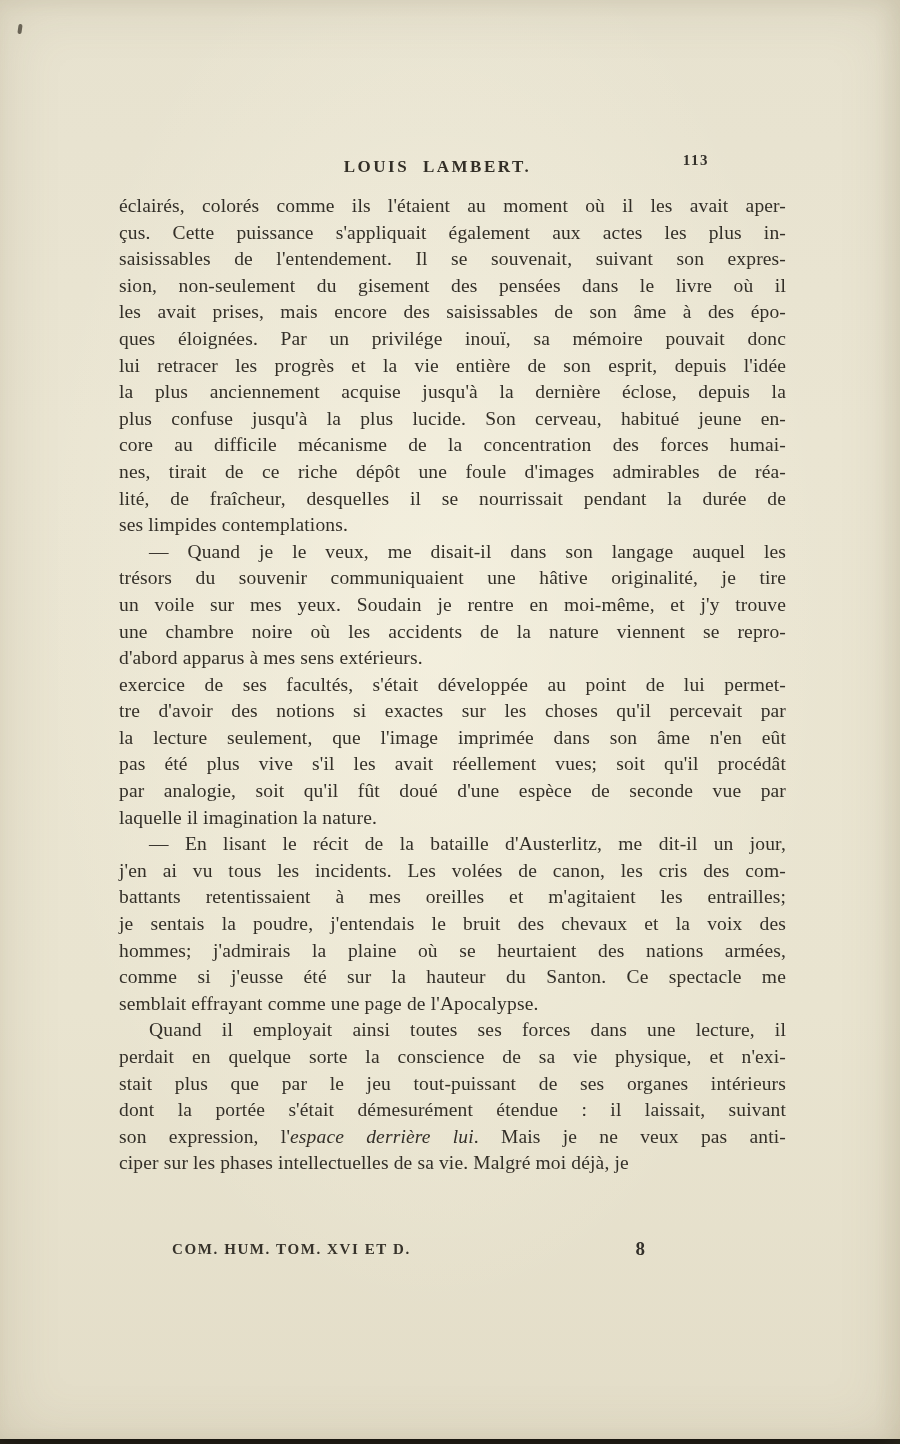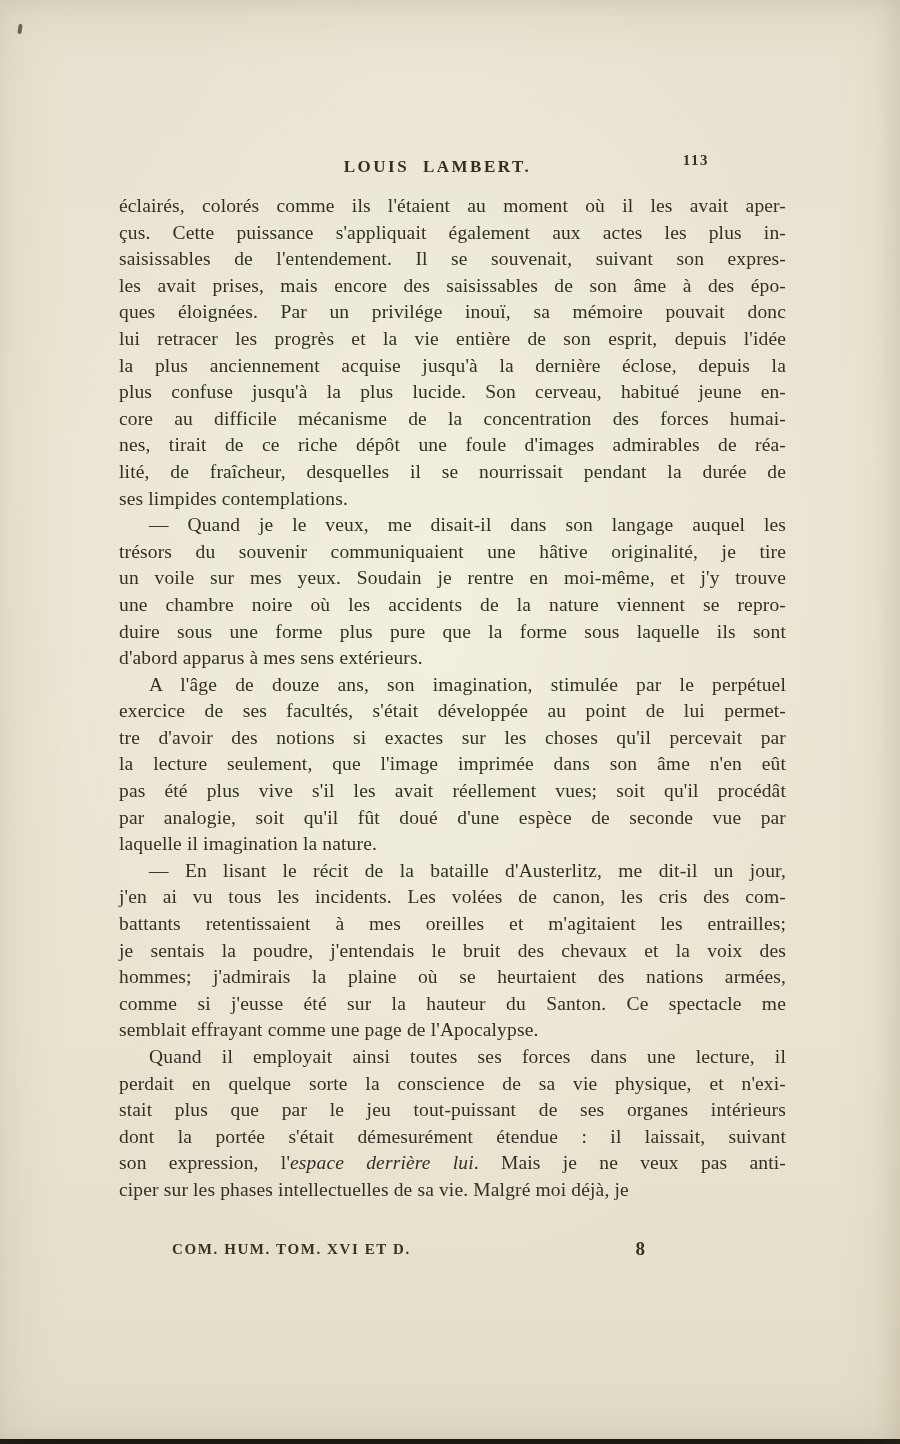--- a/index.html
+++ b/index.html
@@ -118,40 +118,39 @@
   <div class="header">
     <span class="running-title">LOUIS LAMBERT.</span>
     <span class="page-number">113</span>
   </div>
 
   <div class="text-block">
       <div class="paragraph">
         <div class="line first">éclairés, colorés comme ils l'étaient au moment où il les avait aper-</div>
         <div class="line">çus. Cette puissance s'appliquait également aux actes les plus in-</div>
         <div class="line">saisissables de l'entendement. Il se souvenait, suivant son expres-</div>
+        <div class="line">sion, non-seulement du gisement des pensées dans le livre où il</div>
         <div class="line">les avait prises, mais encore des saisissables de son âme à des épo-</div>
         <div class="line">ques éloignées. Par un privilége inouï, sa mémoire pouvait donc</div>
         <div class="line">lui retracer les progrès et la vie entière de son esprit, depuis l'idée</div>
         <div class="line">la plus anciennement acquise jusqu'à la dernière éclose, depuis la</div>
         <div class="line">plus confuse jusqu'à la plus lucide. Son cerveau, habitué jeune en-</div>
         <div class="line">core au difficile mécanisme de la concentration des forces humai-</div>
         <div class="line">nes, tirait de ce riche dépôt une foule d'images admirables de réa-</div>
         <div class="line">lité, de fraîcheur, desquelles il se nourrissait pendant la durée de</div>
         <div class="line last">ses limpides contemplations.</div>
       </div>
       <div class="paragraph indent">
         <div class="line first">— Quand je le veux, me disait-il dans son langage auquel les</div>
         <div class="line">trésors du souvenir communiquaient une hâtive originalité, je tire</div>
         <div class="line">un voile sur mes yeux. Soudain je rentre en moi-même, et j'y trouve</div>
         <div class="line">une chambre noire où les accidents de la nature viennent se repro-</div>
-        <div class="line">duire sous une forme plus pure que la forme sous laquelle ils sont</div>
         <div class="line last">d'abord apparus à mes sens extérieurs.</div>
       </div>
       <div class="paragraph indent">
-        <div class="line first">A l'âge de douze ans, son imagination, stimulée par le perpétuel</div>
         <div class="line">exercice de ses facultés, s'était développée au point de lui permet-</div>
         <div class="line">tre d'avoir des notions si exactes sur les choses qu'il percevait par</div>
         <div class="line">la lecture seulement, que l'image imprimée dans son âme n'en eût</div>
         <div class="line">pas été plus vive s'il les avait réellement vues; soit qu'il procédât</div>
         <div class="line">par analogie, soit qu'il fût doué d'une espèce de seconde vue par</div>
         <div class="line last">laquelle il imagination la nature.</div>
       </div>
       <div class="paragraph indent">
         <div class="line first">— En lisant le récit de la bataille d'Austerlitz, me dit-il un jour,</div>
         <div class="line">j'en ai vu tous les incidents. Les volées de canon, les cris des com-</div>

